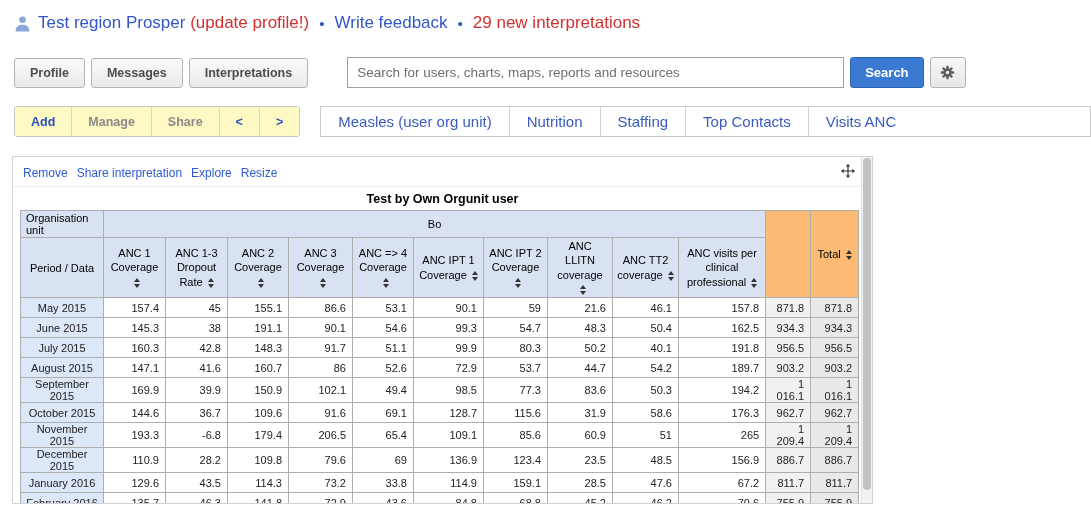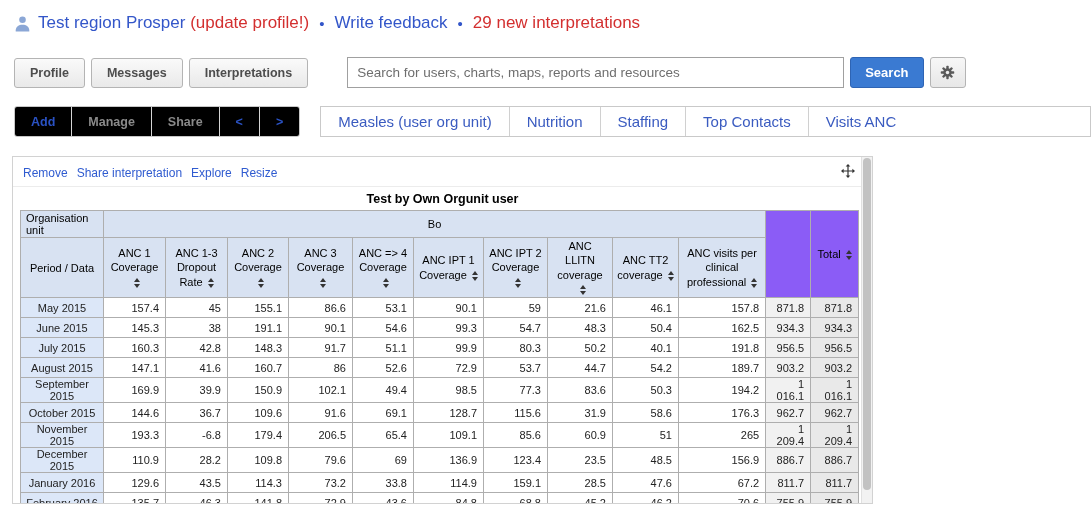--- a/index.html
+++ b/index.html
@@ -39,21 +39,21 @@
   .gear-btn {
     height:31px; width:36px; margin-left:6px;
     background:linear-gradient(#f7f7f7,#e7e7e7); border:1px solid #b4b4b4; border-radius:3px;
     display:flex; align-items:center; justify-content:center; cursor:pointer;
   }
 
   
   .dash-bar { display:flex; align-items:flex-start; margin-top:18px; padding-left:14px; }
   .action-group { display:flex; border:1px solid #c7c7c7; border-radius:3px; overflow:hidden; background:#fff; }
   .abtn {
-    height:29px; padding:0 16px; background:#000000; border:none; border-left:1px solid #d5d5d5;
+    height:29px; padding:0 16px; background:#fef9c3; border:none; border-left:1px solid #d5d5d5;
     font-family:"Liberation Sans",sans-serif; font-size:12.5px; font-weight:bold; color:#8a8a8a; cursor:pointer;
   }
   .abtn:first-child { border-left:none; }
   .abtn.primary { color:#2a52c4; }
   .tab-strip { display:flex; border:1px solid #c9c9c9; margin-left:20px; flex:1; overflow:hidden; background:#fff; }
   .tab {
     height:29px; line-height:29px; padding:0 17px; white-space:nowrap;
     border-left:1px solid #d0d0d0; color:#3a5bc0; font-size:15px; cursor:pointer; background:#fff;
   }
   .tab:first-child { border-left:none; }
@@ -76,21 +76,21 @@
   
   table.pivot { border-collapse:collapse; table-layout:fixed; width:838px; margin-left:7px; font-size:11px; }
   .pivot th, .pivot td { border:1px solid #aeaeae; overflow:hidden; }
   .pivot th { background:#d8e2f2; font-weight:normal; color:#000; padding:1px 4px; }
   .pivot tr.hrow1 th { height:21px; }
   .pivot tr.hrow2 th { height:55px; }
   th.corner { text-align:left; padding-left:5px; }
   th.orgunit { text-align:center; }
   th.rowhead { text-align:center; }
   th.colh { text-align:center; line-height:1.3; }
-  th.blankcol, th.totalcol { background:#8b5cf6; }
+  th.blankcol, th.totalcol { background:#fdba74; }
   th.totalcol { text-align:center; }
   .sort { display:inline-block; vertical-align:middle; margin-left:5px; }
   .sort b { display:block; width:0; height:0; border:3px solid transparent; }
   .sort b.up { border-bottom:4px solid #333; border-top:none; margin-bottom:2px; }
   .sort b.dn { border-top:4px solid #333; border-bottom:none; }
   .pivot td { height:20px; padding:0 6px; background:#fff; }
   td.period { background:#dce7f8; text-align:center; padding:0 2px; }
   td.num { text-align:right; }
   td.sub { background:#f1f1f1; }
   td.tot { background:#e9e9e9; }

